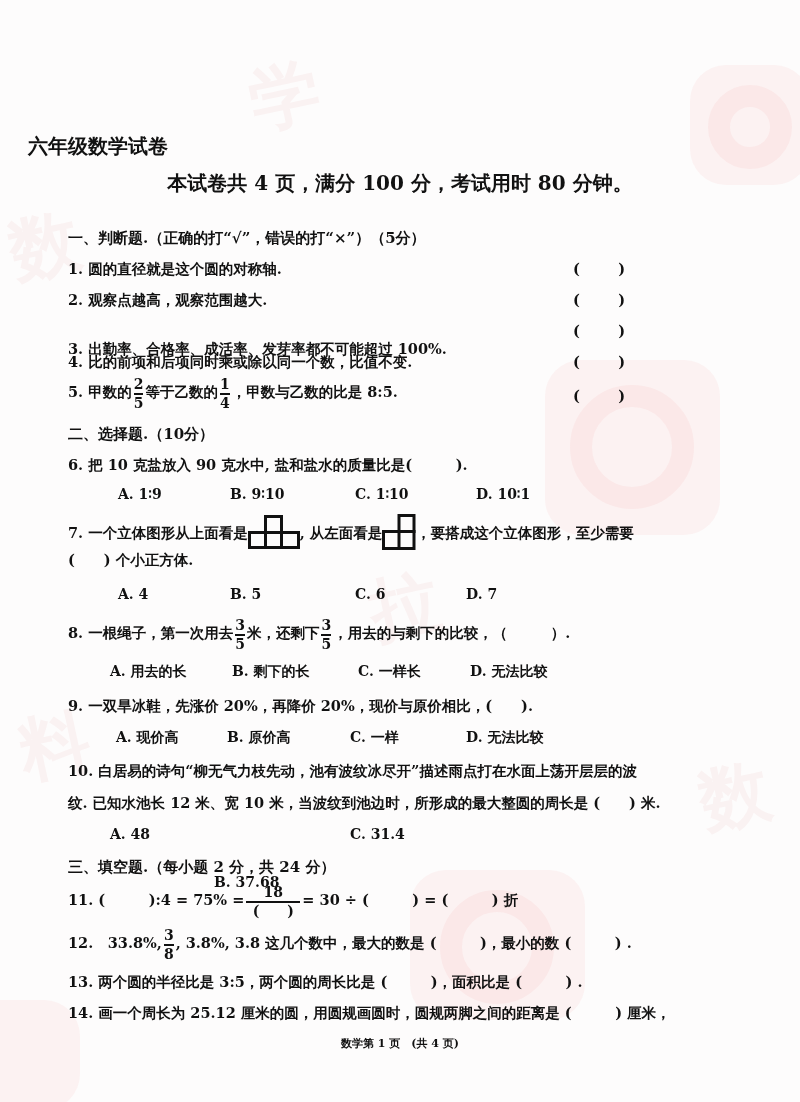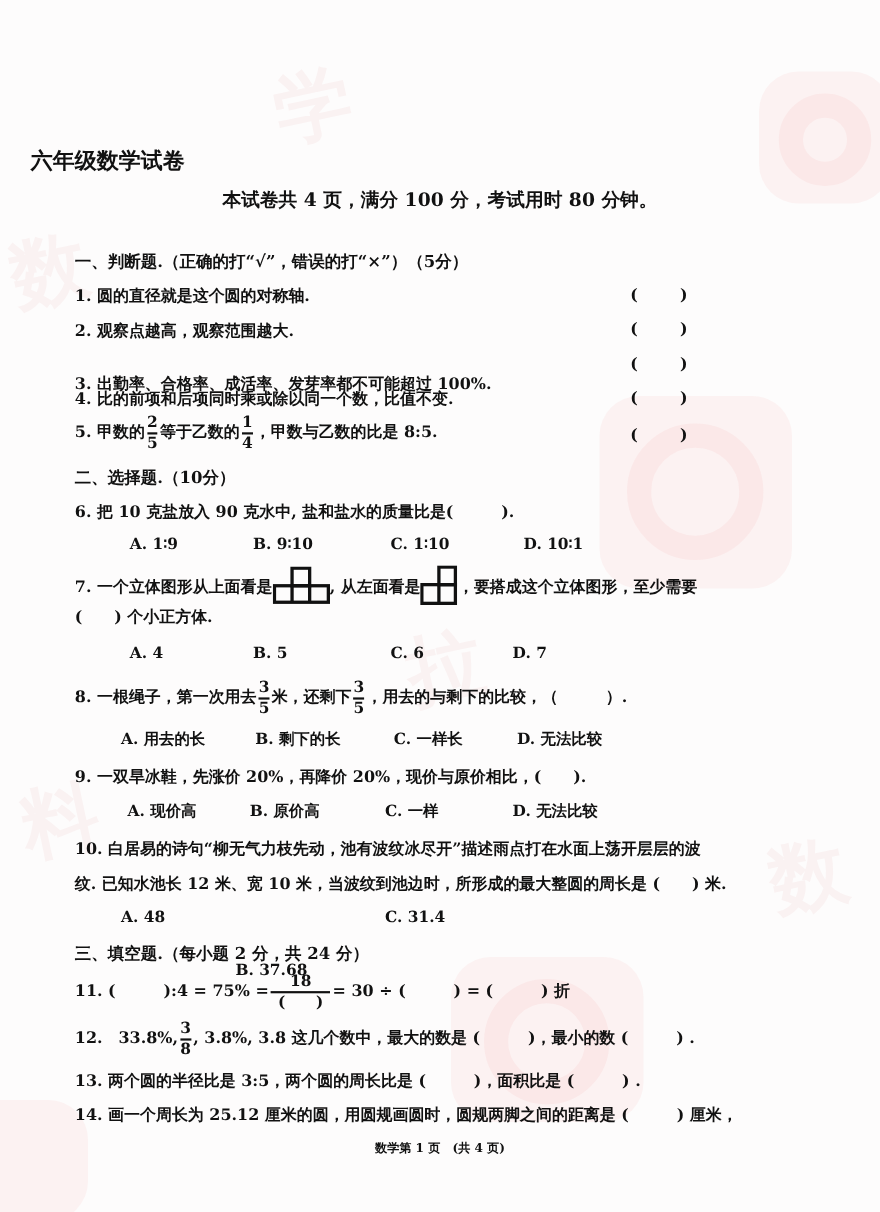--- a/index.html
+++ b/index.html
@@ -12,21 +12,21 @@
   .wm { position:absolute; border-radius:36px; background:rgba(240,120,120,0.07); }
   .wm-ring { position:absolute; border-radius:50%; border:22px solid rgba(235,110,110,0.07); }
   .wm-text { position:absolute; font-family:"DejaVu Sans",sans-serif; font-weight:bold;
     color:rgba(200,90,90,0.06); font-size:70px; transform:rotate(-12deg); }
   .page { position:absolute; left:0; top:0; width:800px; height:1102px; }
   .title1 { position:absolute; top:88px; left:0; width:800px; text-align:center;
     font-size:21px; font-weight:bold; letter-spacing:0.5px; }
   .title2 { position:absolute; top:133px; left:0; width:796px; text-align:left;
     font-size:20px; font-weight:bold;padding-left:28px; }
   .title3 { position:absolute; top:170px; left:0; width:800px; text-align:center;
-    font-size:17px; font-weight:bold; }
+    font-size:20px; font-weight:bold; }
   .line { position:absolute; left:68px; font-size:14.5px; font-weight:bold; white-space:nowrap; }
   .section { font-size:15px; }
   .paren { position:absolute; left:573px; font-size:14.5px; font-weight:bold; width:52px;
     display:flex; justify-content:space-between; }
   .frac { display:inline-flex; flex-direction:column; align-items:center; vertical-align:middle;
     line-height:1; margin:0 2px; font-size:14px; }
   .frac .num { padding-bottom:1px; }
   .frac .bar { display:none; }
   .frac.barred .bar { display:block; width:100%; height:1.5px; background:#111; margin:1px 0; }
   .opts { position:absolute; left:118px; font-size:14px; font-weight:bold; white-space:nowrap; }

